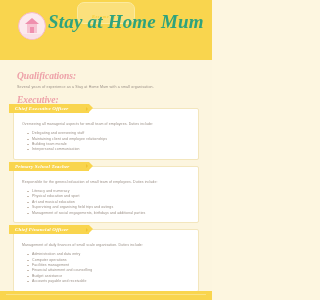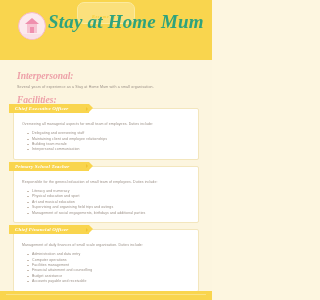--- a/index.html
+++ b/index.html
@@ -143,24 +143,24 @@
       <div class="roof"></div>
       <div class="body"></div>
       <div class="door"></div>
       <div class="grass"></div>
     </div>
     <div class="title">Stay at Home Mum</div>
   </div>
 
   <div class="content">
 
-    <div class="sec-head">Interpersonal:</div>
+    <div class="sec-head">Qualifications:</div>
     <div class="intro">Several years of experience as a Stay at Home Mum with a small organisation.</div>
 
-    <div class="sec-head">Facilities:</div>
+    <div class="sec-head">Executive:</div>
 
     <div class="card">
       <div class="banner">
         <span class="banner-label">Chief Executive Officer</span>
         <span class="tip"></span>
         <span class="notch"></span>
       </div>
       <div class="job-desc">Overseeing all managerial aspects for small team of employees. Duties include:</div>
       <ul class="duties">
         <li>Delegating and overseeing staff</li>

